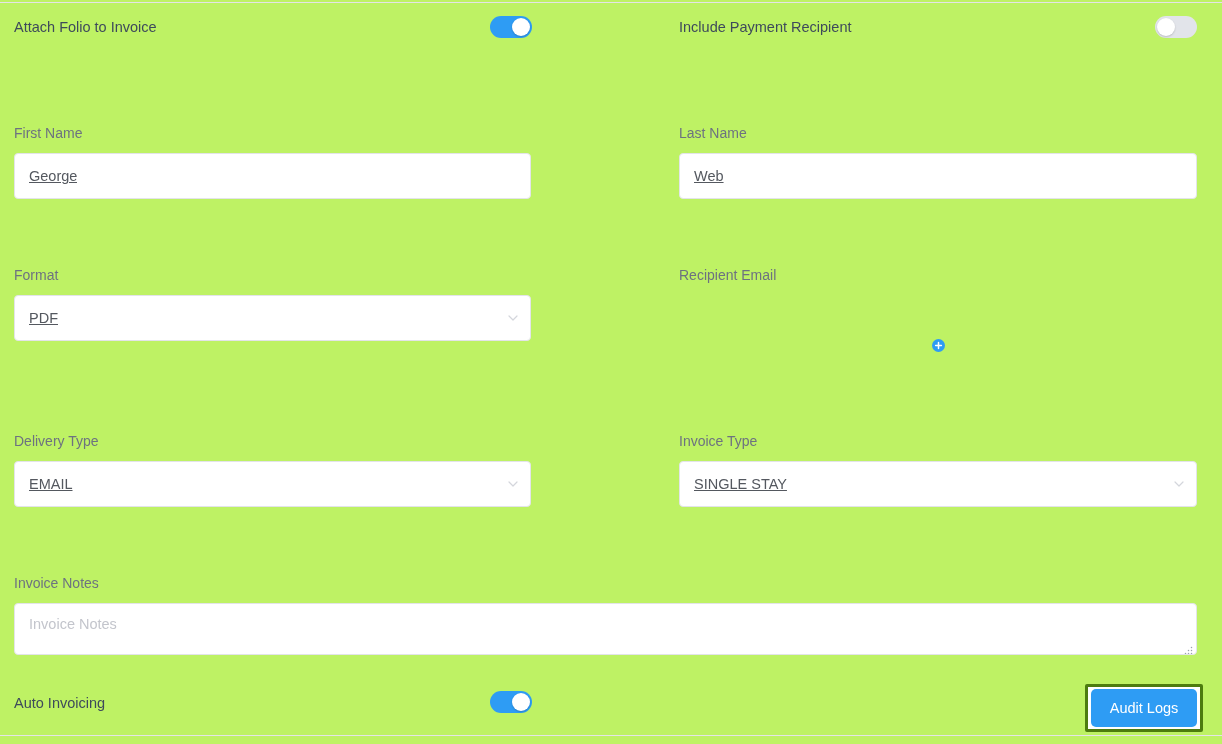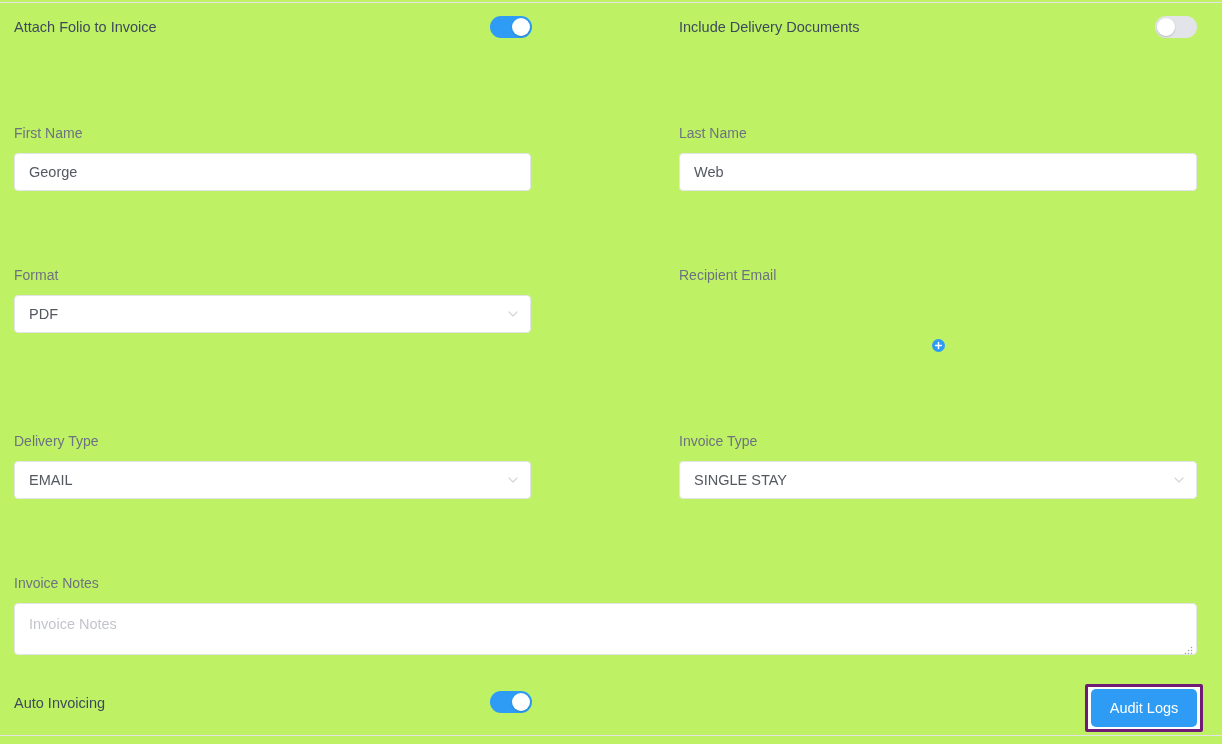--- a/index.html
+++ b/index.html
@@ -85,31 +85,32 @@
   .field-label {
     font-size: 14px;
     color: #6d7280;
     margin-bottom: 12px;
     line-height: 16px;
     white-space: nowrap;
     margin-top: 15px;
   }
   .control {
     position: relative;
-    height: 38px;
+    height: 46px;
     border: 1px solid #e3e4e9;
     border-radius: 4px;
     background: #ffffff;
     display: flex;
     align-items: center;
     padding: 0 14px;
     font-size: 14.5px;
     color: #54585f;
     cursor: text;
     width: 100%;
+    text-decoration: underline;
   }
   .control.select { cursor: pointer; padding-right: 34px; }
   .control .value { line-height: 36px; overflow: hidden; white-space: nowrap; text-overflow: ellipsis; }
 
   .chevron {
     position: absolute;
     right: 12px;
     top: 50%;
     margin-top: -3px;
     width: 10px;
@@ -160,21 +161,21 @@
     cursor: nwse-resize;
   }
 
   
   .audit-wrap {
     position: absolute;
     left: 1085px;
     top: 684px;
     width: 118px;
     height: 48px;
-    border: 3px solid #701a75;
+    border: 3px solid #4d7c0f;
     border-radius: 2px;
     display: flex;
     align-items: center;
     justify-content: center;
     background: #ffffff;
   }
   .audit-btn {
     width: 106px;
     height: 38px;
     background: #2e9cf4;
@@ -197,21 +198,21 @@
   <div class="top-rule"></div>
 
   <div class="toggle-row col-left" style="top:14px;">
     <span class="toggle-label">Attach Folio to Invoice</span>
   </div>
   <div class="switch on" style="left:490px; top:16px;">
     <span class="knob"></span>
   </div>
 
   <div class="toggle-row col-right" style="top:14px;">
-    <span class="toggle-label">Include Delivery Documents</span>
+    <span class="toggle-label">Include Payment Recipient</span>
   </div>
   <div class="switch" style="left:1155px; top:16px;">
     <span class="knob"></span>
   </div>
 
   <div class="col-left" style="top:110px;">
     <div class="field-label">First Name</div>
     <div class="control">
       <span class="value">George</span>
     </div>

